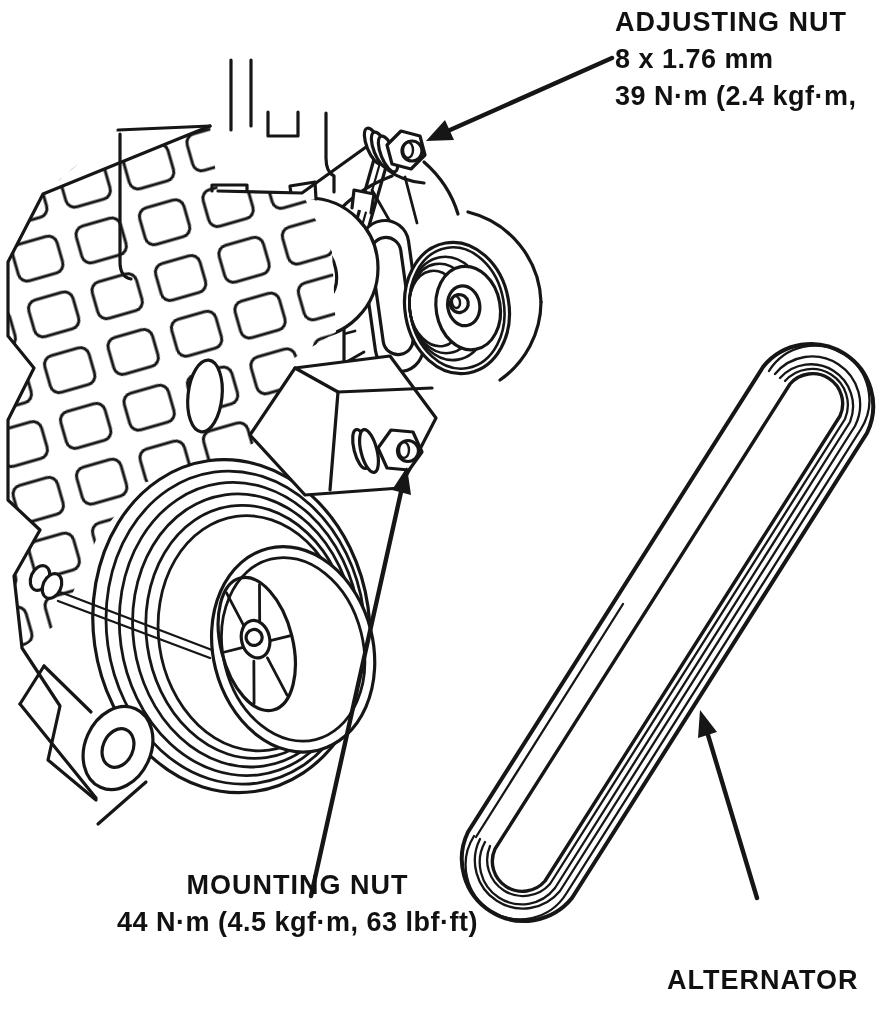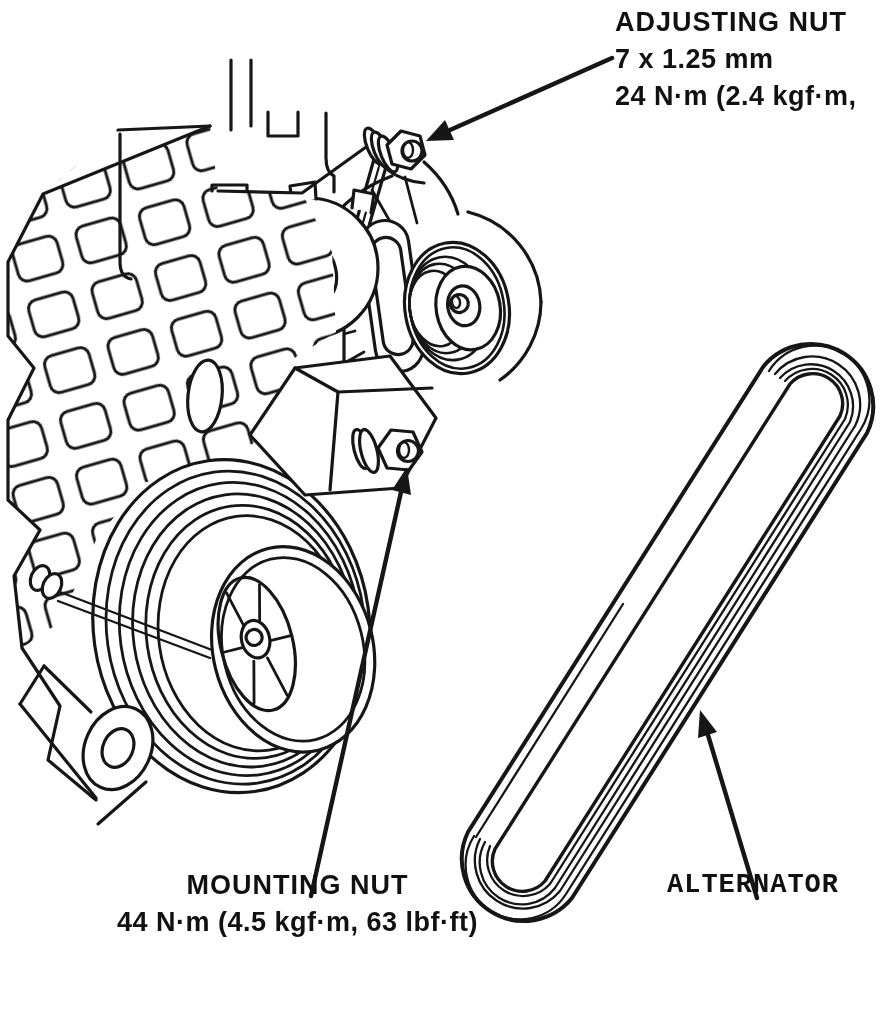--- a/index.html
+++ b/index.html
@@ -183,26 +183,26 @@
       <g>
         <line x1="757" y1="898" x2="708" y2="735"></line>
         <polygon points="700,710 717,732 698,738" fill="#161616" stroke="none"></polygon>
       </g>
     </g>
   </g>
 </svg>
 
   <div class="callout" style="left:615px; top:4px;">
     <div class="title">ADJUSTING NUT</div>
-    <div>7 x 1.25 mm</div>
-    <div>24 N·m (2.4 kgf·m,</div>
+    <div>8 x 1.76 mm</div>
+    <div>39 N·m (2.4 kgf·m,</div>
   </div>
 
   <div class="callout" style="left:117px; top:867px;text-align:center;">
     <div class="title">MOUNTING NUT</div>
     <div>44 N·m (4.5 kgf·m, 63 lbf·ft)</div>
   </div>
 
-  <div class="callout" style="left:667px; top:867px;font-family:Liberation Mono, monospace;">
+  <div class="callout" style="left:667px; top:962px;">
     <div class="title">ALTERNATOR</div>
   </div>
 
 </div>
 
 </body></html>

